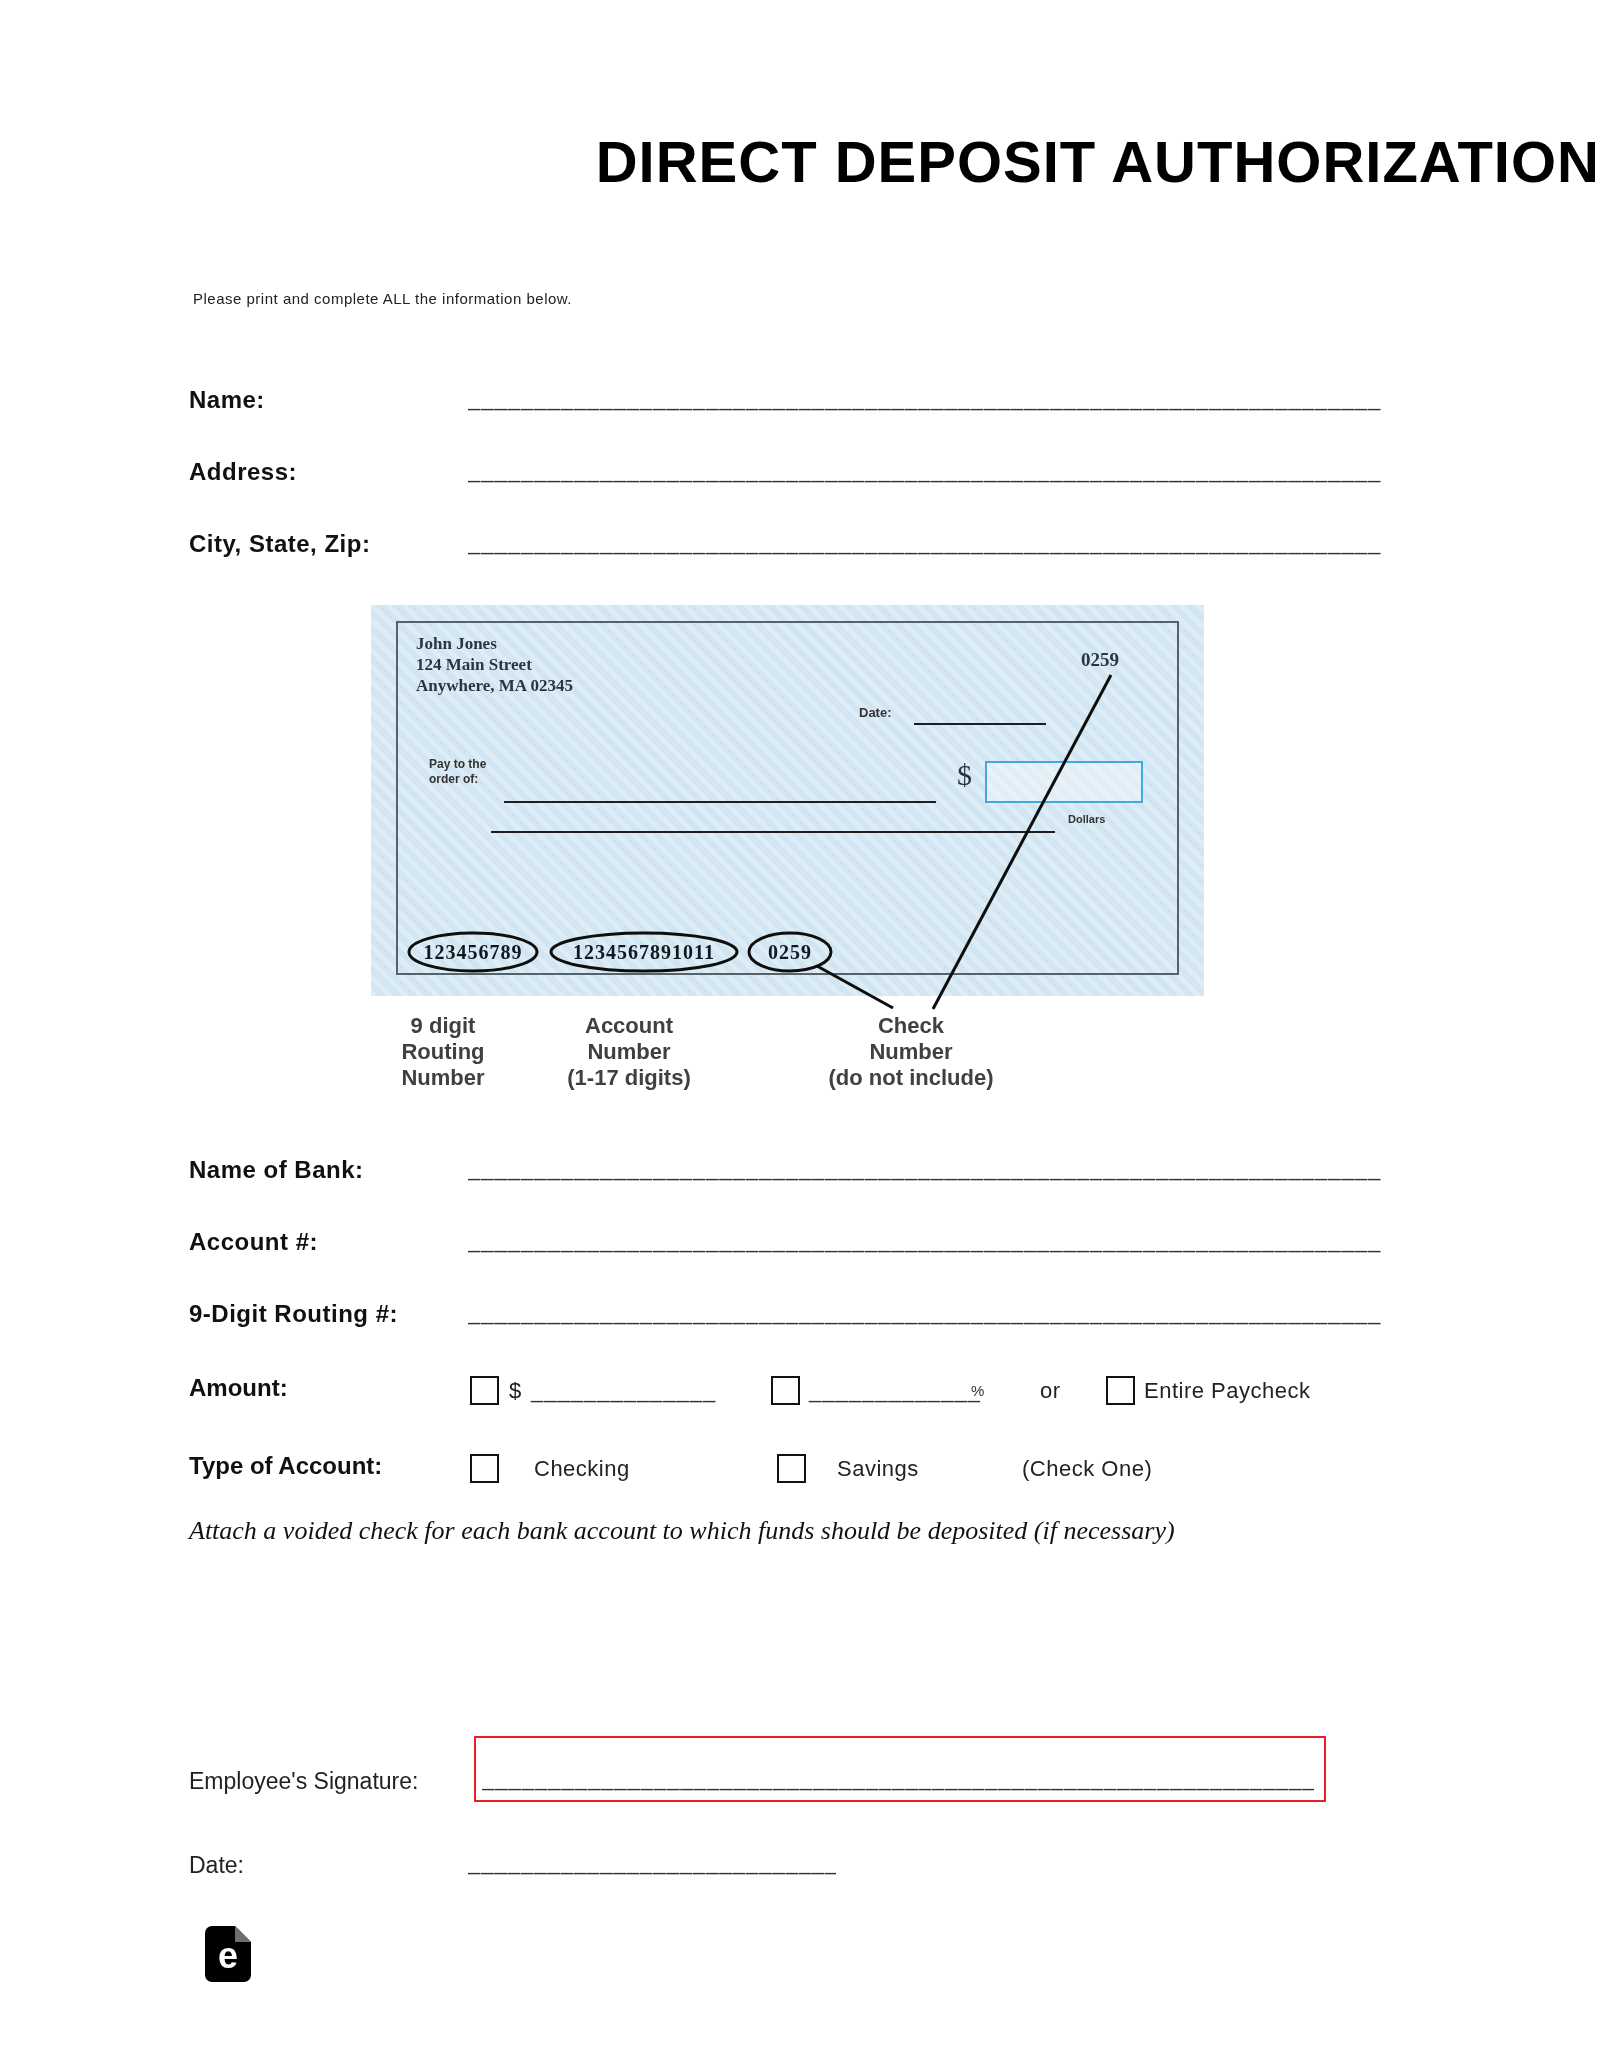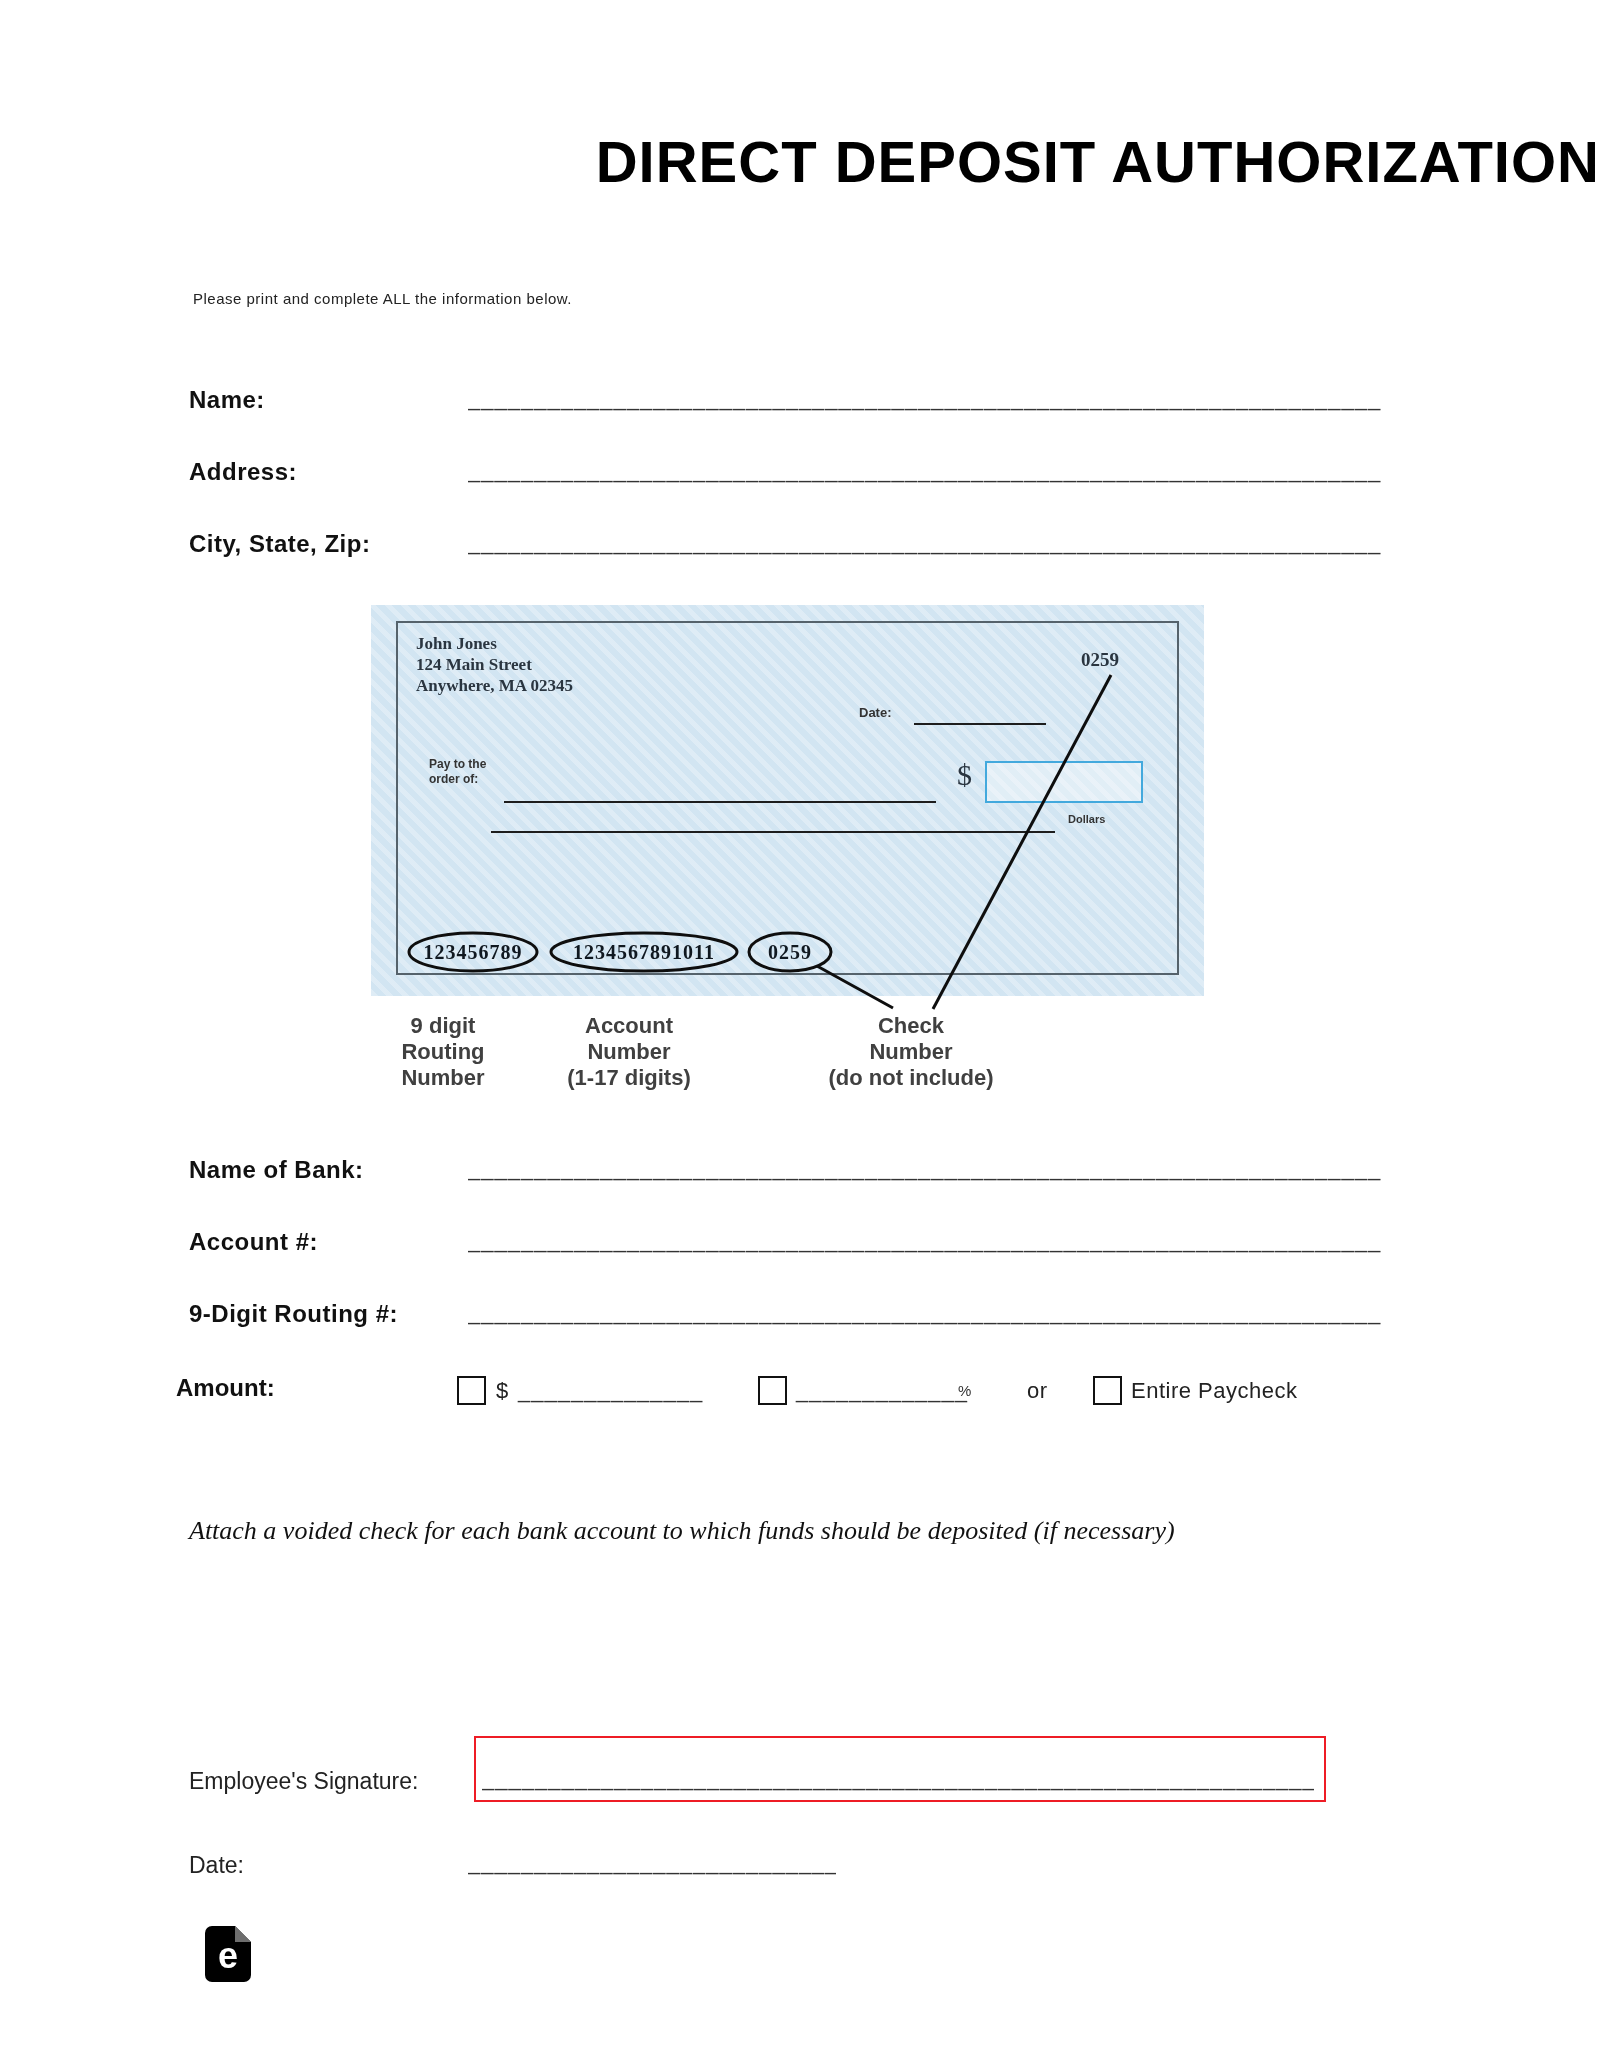--- a/index.html
+++ b/index.html
@@ -55,21 +55,21 @@
   }
   .micr1 { left:102px; } .micr2 { left:273px; } .micr3 { left:419px; }
   .anno {
     position:absolute; top:408px; transform:translateX(-50%); text-align:center;
     font-weight:800; font-size:22px; line-height:26px; color:#404040; white-space:pre-line;
   }
   .anno1 { left:72px; } .anno2 { left:258px; } .anno3 { left:540px; }
   .overlay { position:absolute; left:0; top:0; width:833px; height:505px; pointer-events:none; }
 
   
-  .optrow { position:absolute; left:176px; width:1235px; height:44px; }
+  .optrow { position:absolute; left:189px; width:1235px; height:44px; }
   .optrow .rlabel { position:absolute; left:0; top:2px; font-weight:bold; font-size:24px; color:#111; }
   .cb { position:absolute; top:4px; width:25px; height:25px; border:2px solid #111; background:#fff; }
   .optxt { position:absolute; top:6px; font-size:22px; color:#222; letter-spacing:0.5px; white-space:nowrap; }
   .opline { position:absolute; top:6px; font-size:22px; color:#333; letter-spacing:1px; white-space:nowrap; }
   .pct { position:absolute; top:10px; font-size:15px; color:#333; }
 
   
   .attach {
     position:absolute; left:189px; top:1516px; font-family:"Liberation Serif", serif;
     font-style:italic; font-size:26px; color:#111;
@@ -177,20 +177,28 @@
     <span class="optxt" style="left:320px;">$</span>
     <span class="opline" style="left:342px;">______________</span>
     <span class="cb" style="left:582px;"></span>
     <span class="opline" style="left:620px;">_____________</span>
     <span class="pct" style="left:782px;">%</span>
     <span class="optxt" style="left:851px;">or</span>
     <span class="cb" style="left:917px;"></span>
     <span class="optxt" style="left:955px;">Entire Paycheck</span>
   </div>
 
+  <div class="optrow" style="top:1450px;">
+    <span class="rlabel">Type of Account:</span>
+    <span class="cb" style="left:281px;"></span>
+    <span class="optxt" style="left:345px;">Checking</span>
+    <span class="cb" style="left:588px;"></span>
+    <span class="optxt" style="left:648px;">Savings</span>
+    <span class="optxt" style="left:833px;">(Check One)</span>
+  </div>
 
   <div class="attach">Attach a voided check for each bank account to which funds should be deposited (if necessary)</div>
 
 
   <div class="siglabel">Employee's Signature:</div>
   <div class="sigbox"></div>
   <span class="sigline">________________________________________________________________________</span>
 
   <div class="datelabel">Date:</div>
   <span class="dateline2">________________________________</span>

